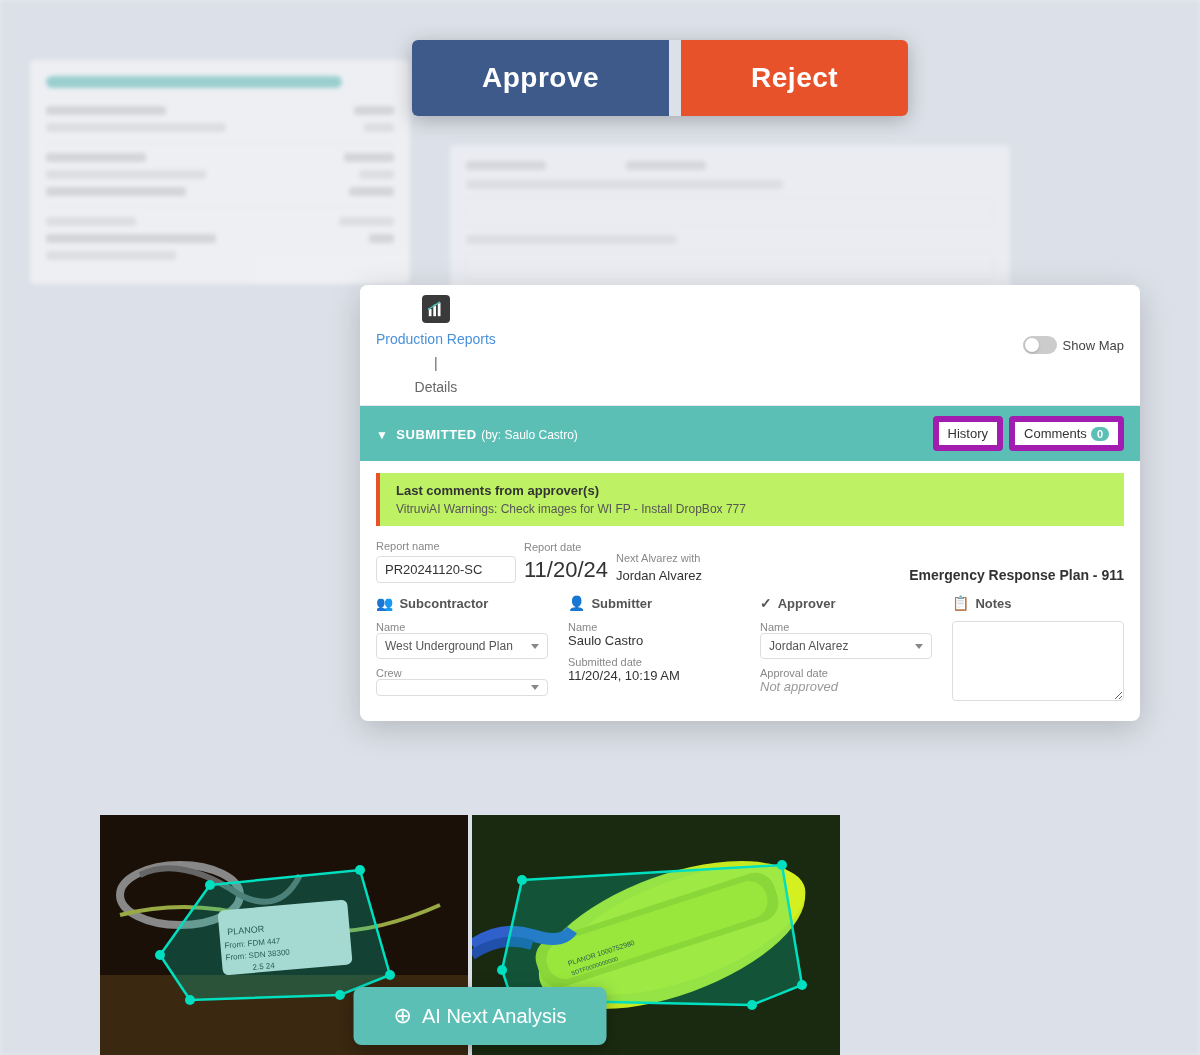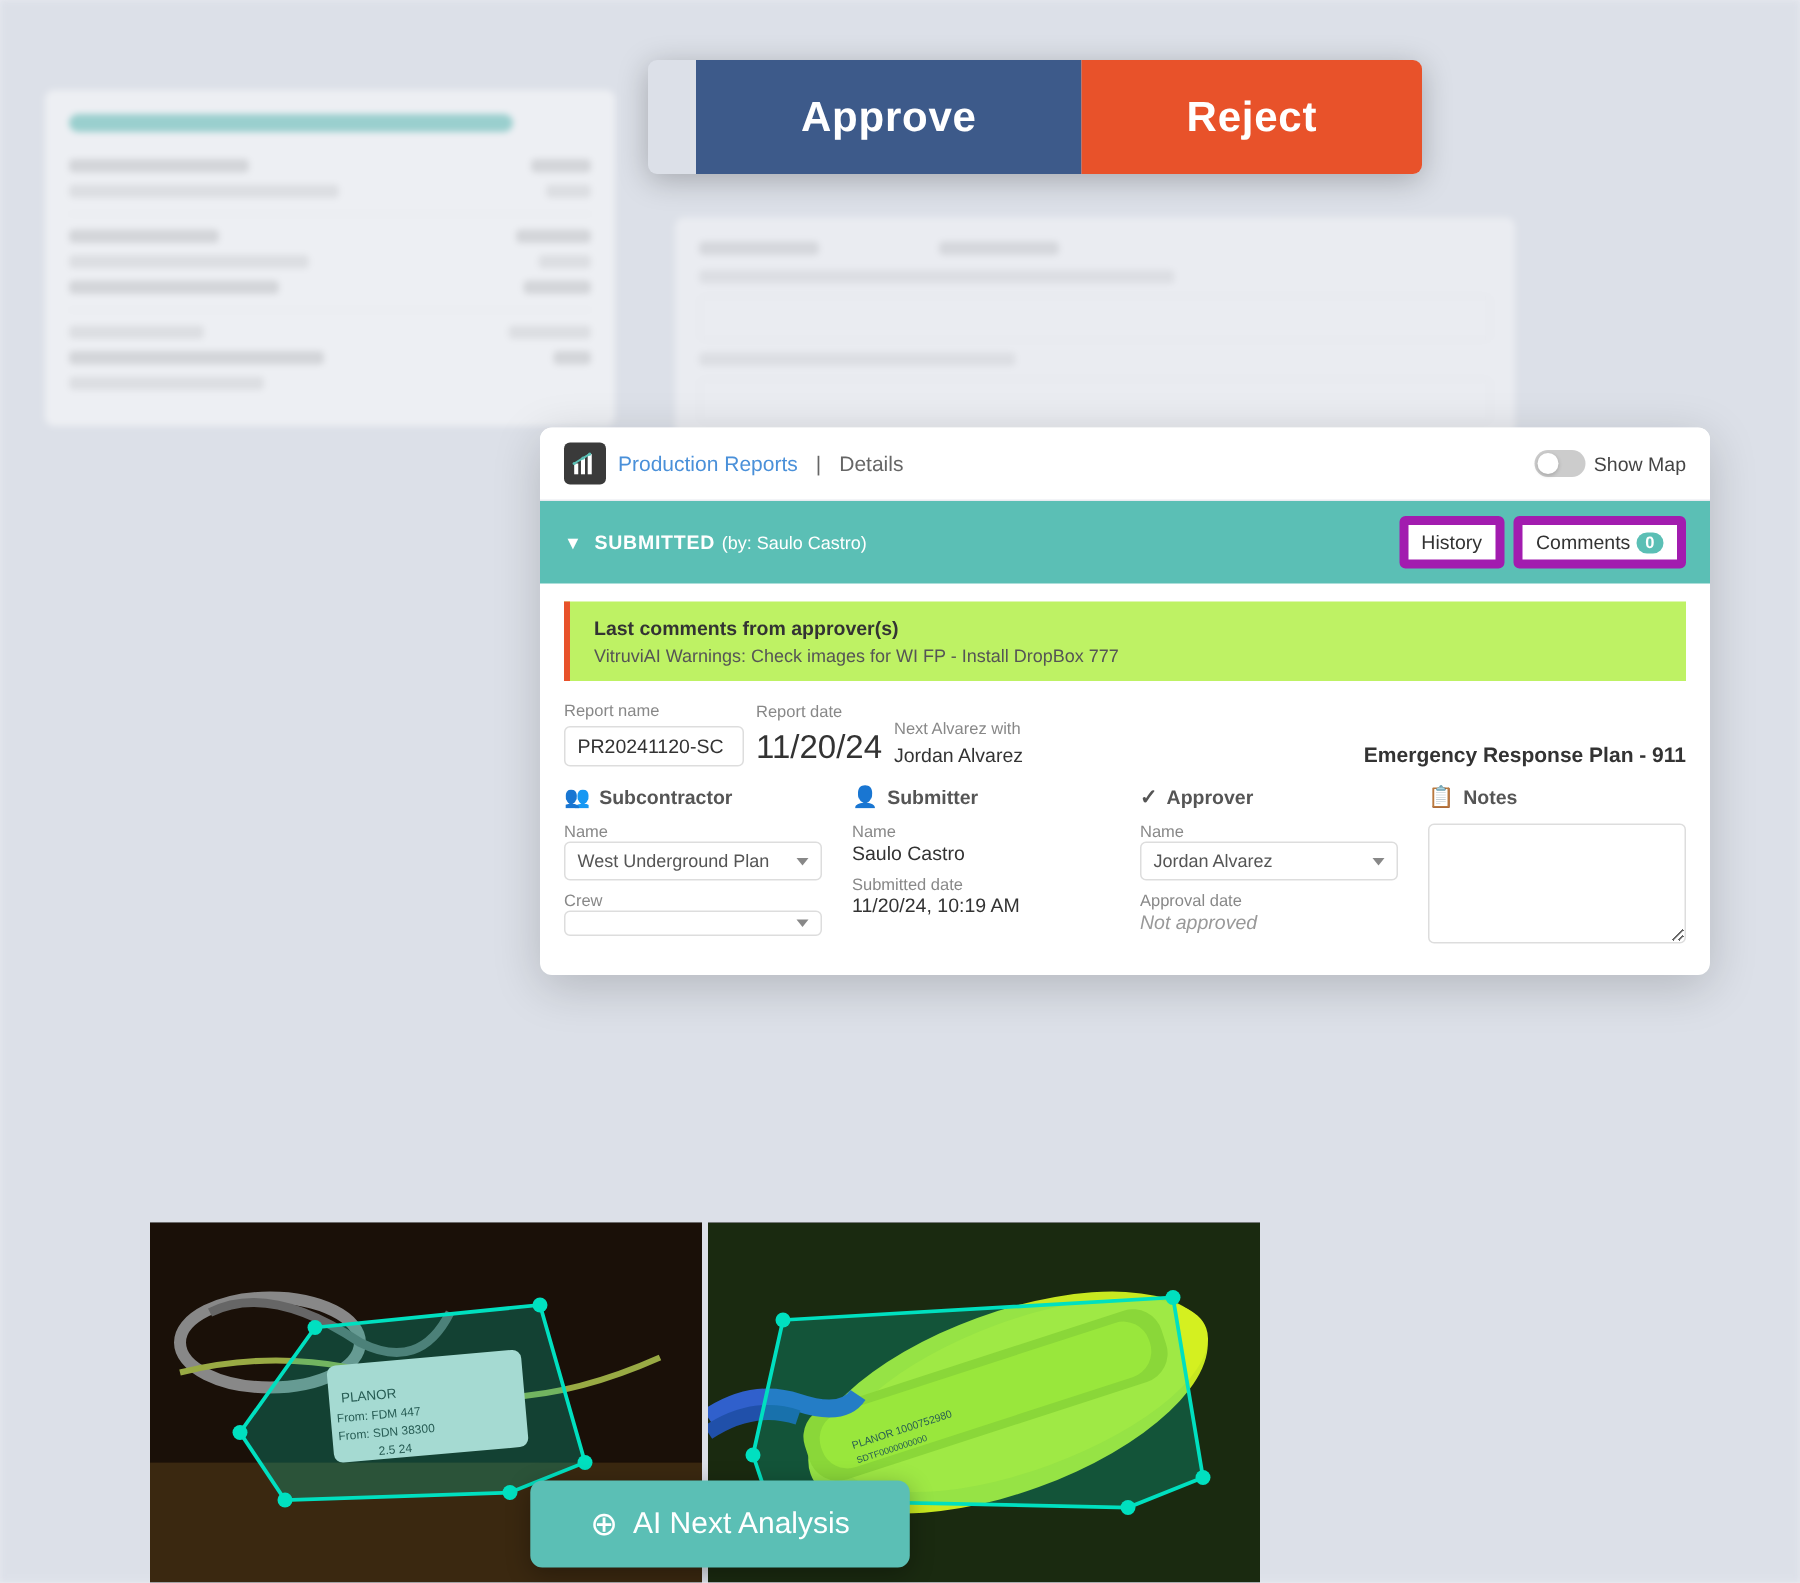--- a/index.html
+++ b/index.html
@@ -19,28 +19,27 @@
       width: 100%; height: 100%;
       background: #dce0e8;
       filter: blur(2px);
       z-index: 0;
     }
 
     
     .top-buttons {
       position: absolute;
       top: 40px;
-      left: 432px;
-      display: flex;
-      gap: 0;
+      left: 412px;
+      display: flex;
+      gap: 12px;
       z-index: 10;
       border-radius: 6px;
       overflow: hidden;
       box-shadow: 0 4px 20px rgba(0,0,0,0.25);
-      padding-left: 32px;
     }
 
     .btn-approve {
       background: #3d5a8a;
       color: #fff;
       font-size: 28px;
       font-weight: 600;
       padding: 22px 70px;
       border: none;
       cursor: pointer;
@@ -78,20 +77,21 @@
       justify-content: space-between;
       padding: 10px 16px;
       border-bottom: 1px solid #e8eaf0;
       background: #fff;
     }
 
     .card-header-left {
       display: flex;
       align-items: center;
       gap: 8px;
+      flex-direction: column;
     }
 
     .header-icon {
       width: 28px;
       height: 28px;
       background: #3a3a3a;
       border-radius: 4px;
       display: flex;
       align-items: center;
       justify-content: center;
@@ -257,21 +257,21 @@
       font-weight: 500;
     }
 
     .field-input {
       border: 1px solid #ddd;
       border-radius: 4px;
       padding: 5px 8px;
       font-size: 13px;
       color: #333;
       background: #fff;
-      width: 120px;
+      width: 140px;
     }
 
     .emergency-text {
       font-size: 14px;
       font-weight: 600;
       color: #333;
       margin-left: auto;
       text-align: center;
     }
 

